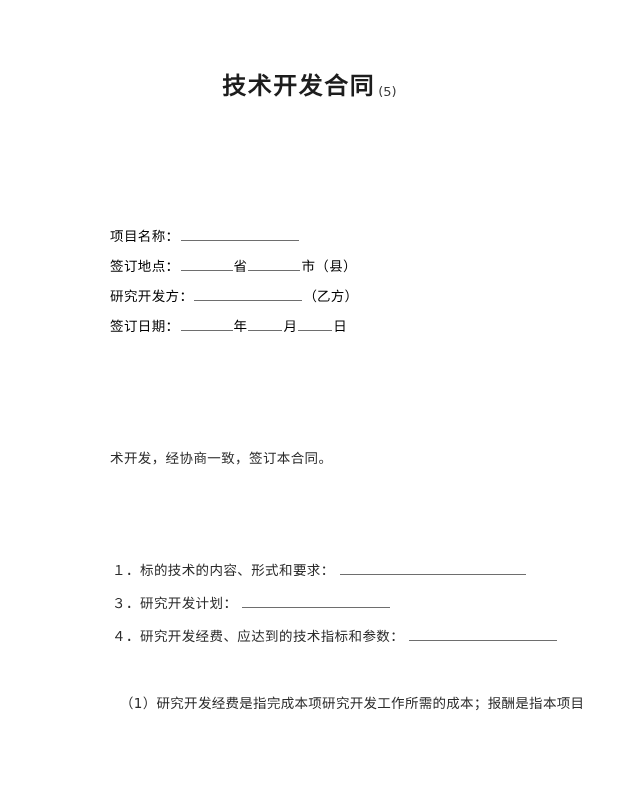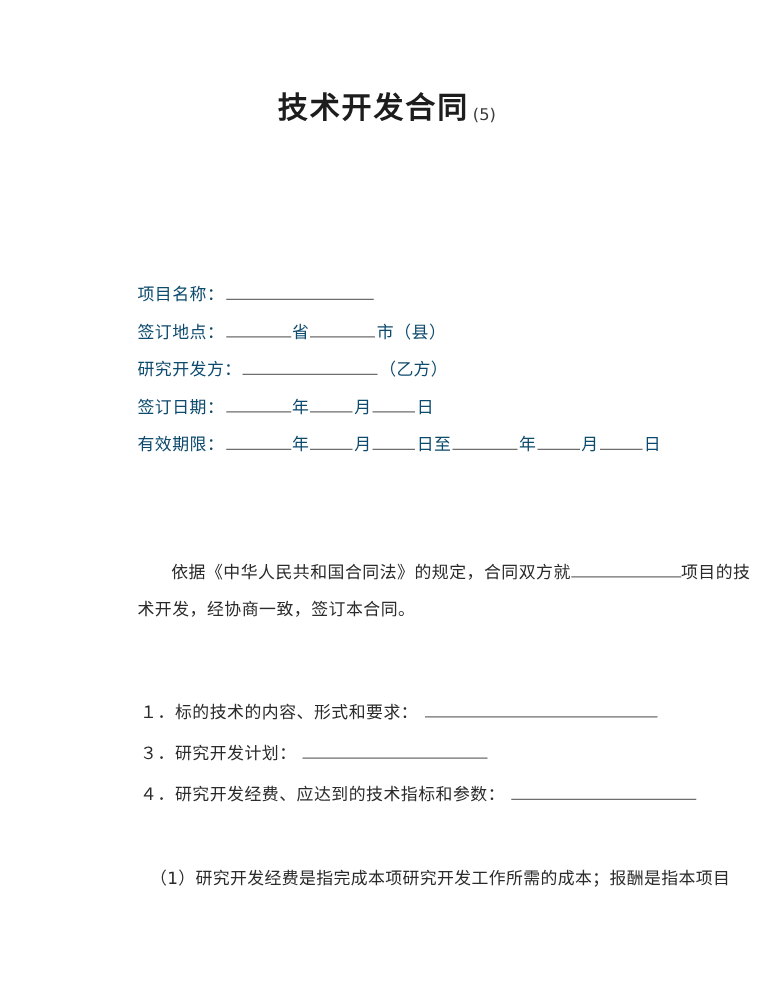--- a/index.html
+++ b/index.html
@@ -54,21 +54,21 @@
     position: absolute;
     top: 226px;
     left: 110px;
     width: 450px;
   }
   .form-row {
     height: 30px;
     line-height: 20px;
     font-size: 13.5px;
     white-space: nowrap;
-    color: #0c4a6e;
+    color: #000000;
     letter-spacing: 0.4px;
   }
   .fld-label { }
   .rule {
     display: inline-block;
     border-bottom: 1.3px solid #6e6e6e;
     height: 13px;
     vertical-align: baseline;
     margin: 0 1px;
   }
@@ -162,30 +162,24 @@
     </div>
 
     <div class="form-row">
       <span class="fld-label">研究开发方：</span><span class="rule rule-md"></span><span class="paren">（乙方）</span>
     </div>
 
     <div class="form-row">
       <span class="fld-label">签订日期：</span><span class="rule rule-sm"></span><span>年</span><span class="rule rule-xs"></span><span>月</span><span class="rule rule-xs"></span><span>日</span>
     </div>
 
-    <div class="form-row">
-      <span class="fld-label">有效期限：</span><span class="rule rule-sm"></span><span>年</span><span class="rule rule-xs"></span><span>月</span><span class="rule rule-xs"></span><span>日</span><span>至</span><span class="rule rule-sm"></span><span>年</span><span class="rule rule-xs"></span><span>月</span><span class="rule rule-xs"></span><span>日</span>
-    </div>
 
   </div>
 
   <div class="intro-block">
-    <div class="intro-line indent2">
-      <span>依据《中华人民共和国合同法》的规定，合同双方就</span><span class="rule-inline"></span><span>项目的技</span>
-    </div>
     <div class="intro-line">术开发，经协商一致，签订本合同。</div>
   </div>
 
   <div class="items-block">
 
     <div class="item-row">
       <span class="item-num">１．</span><span>标的技术的内容、形式和要求：</span><span class="item-rule ir-1"></span>
     </div>
 
 

